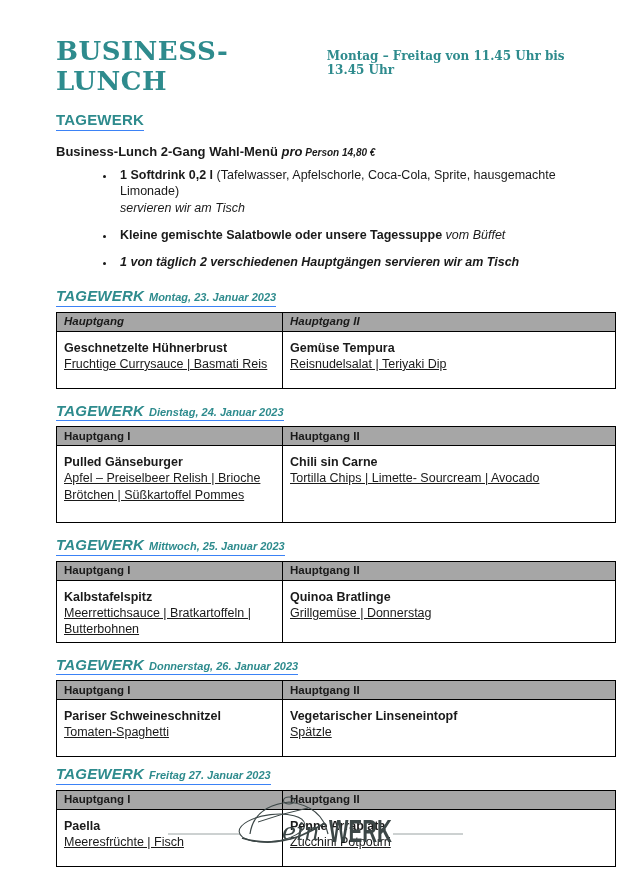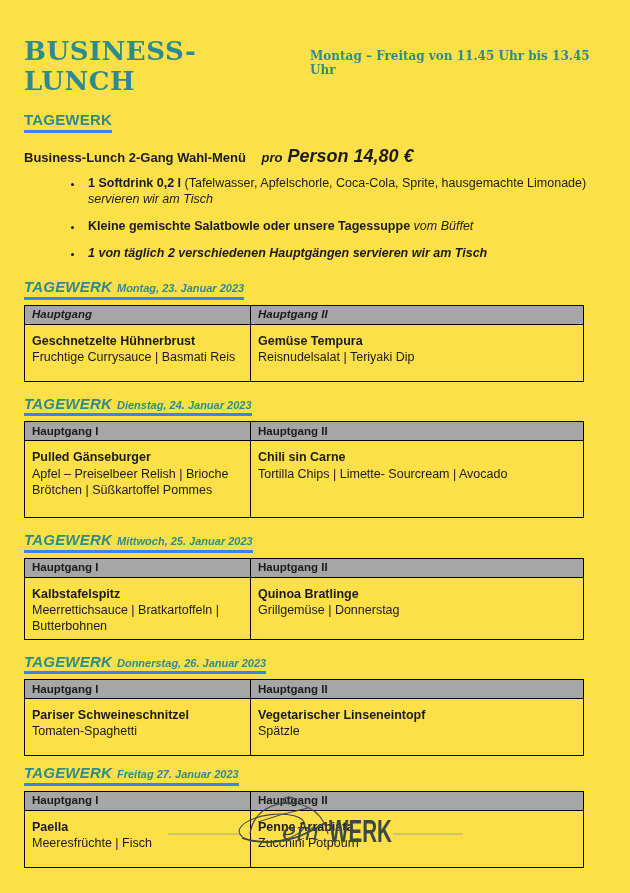--- a/index.html
+++ b/index.html
@@ -1,24 +1,24 @@
 <!DOCTYPE html>
 <html><head>
 <meta charset="utf-8">
 <style>
   * { margin: 0; padding: 0; box-sizing: border-box; }
   html, body { background: #e8e8e8; }
   .page {
     position: relative;
     width: 630px; height: 893px;
     margin: 0 auto;
-    background: #fde047;
+    background: #ffffff;
     font-family: "Liberation Sans", sans-serif;
     color: #1a1a1a;
-    padding: 36px 34px 0 24px;
+    padding: 36px 34px 0 56px;
     overflow: hidden;
   }
   
   .title-row { display: flex; align-items: baseline; margin-bottom: 15px; }
   .doc-title {
     font-family: "DejaVu Serif", serif;
     font-weight: bold;
     font-size: 26px;
     letter-spacing: 0.5px;
     color: #2e8b8d;
@@ -27,31 +27,31 @@
     font-family: "DejaVu Serif", serif;
     font-weight: bold;
     font-size: 12px;
     color: #2e8b8d;
     margin-left: 24px;
   }
   
   .section-heading {
     display: inline-block;
     color: #2e8b8d;
-    border-bottom: 3px solid #3b82f6;
+    border-bottom: 1px solid #3b82f6;
     padding-bottom: 1px;
     line-height: 1.1;
   }
   .tw-big { font-size: 15px; font-weight: bold; letter-spacing: 0.2px; }
   .tw-date { font-size: 11px; font-weight: bold; margin-left: 5px; }
   .intro-heading-wrap { margin-bottom: 13px; }
   .menu-line { font-size: 13px; margin-bottom: 8px; }
   .menu-line .b { font-weight: bold; }
-  .menu-line .bi-sm { font-weight: bold; font-style: italic; font-size: 13px; margin-left: 12px; }
-  .menu-line .bi-lg { font-weight: bold; font-style: italic; font-size: 18px; }
+  .menu-line .bi-sm { font-weight: bold; font-style: italic; font-size: 13px; }
+  .menu-line .bi-lg { font-weight: bold; font-style: italic; font-size: 10px; }
   ul.bullets { margin: 0 0 16px 60px; }
   ul.bullets li { font-size: 12.5px; line-height: 1.35; margin-bottom: 10px; padding-left: 4px; }
   ul.bullets li::marker { font-size: 11px; }
   .b  { font-weight: bold; }
   .i  { font-style: italic; }
   .bi { font-weight: bold; font-style: italic; }
   
   .day { margin-bottom: 13px; }
   .day.tight { margin-bottom: 8px; }
   .day-heading-wrap { margin-bottom: 5px; font-style: italic; }
@@ -72,21 +72,21 @@
   }
   table.menu-table.italic-headers th { font-style: italic; }
   table.menu-table td {
     vertical-align: top;
     padding: 8px 7px 4px 7px;
     height: 57px;
   }
   table.menu-table.tall td { height: 77px; }
   .c1 { width: 226px; }
   .dish-title { font-size: 12.5px; font-weight: bold; line-height: 1.3; }
-  .dish-desc  { font-size: 12.5px; line-height: 1.3; }
+  .dish-desc  { font-size: 12.5px; line-height: 1.3; text-decoration: underline; }
   
   .logo-wrap {
     position: absolute;
     left: 0; right: 0;
     top: 794px;
     display: flex;
     justify-content: center;
   }
 </style>
 </head>

